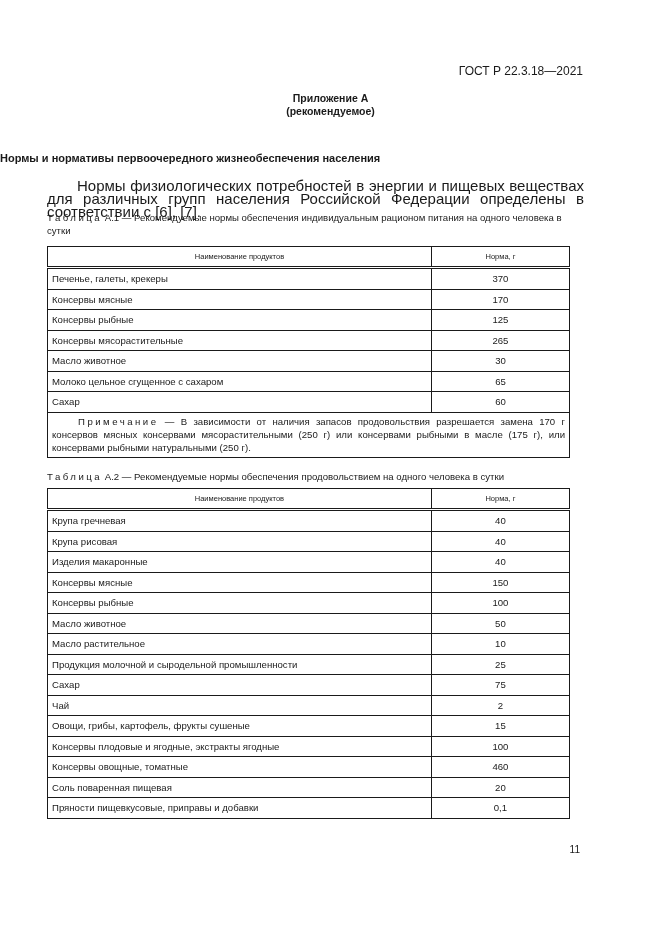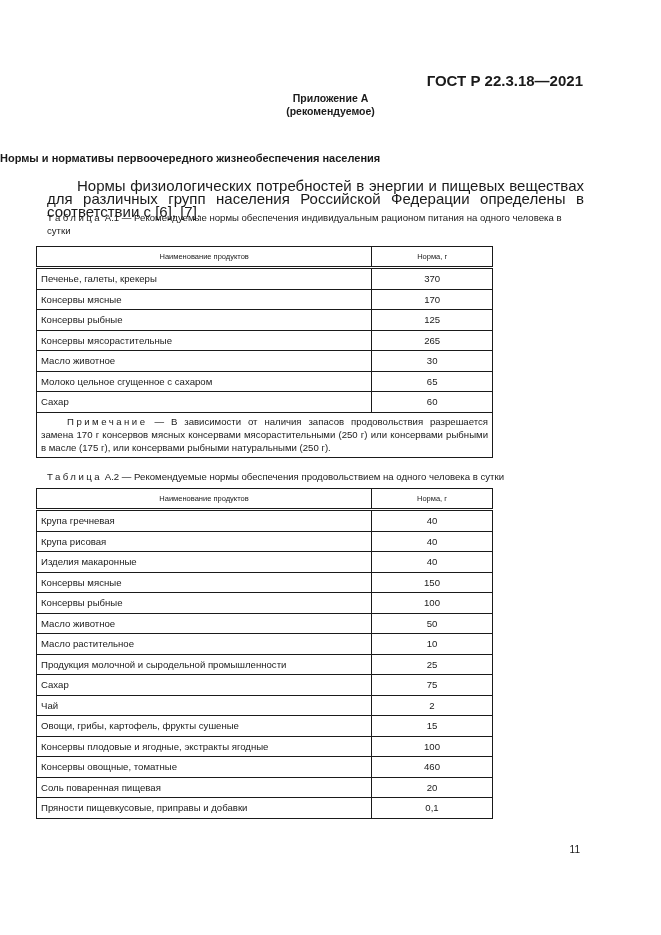--- a/index.html
+++ b/index.html
@@ -1,29 +1,29 @@
 <!DOCTYPE html>
 <html><head>
   <meta charset="utf-8">
   <style>
     html, body { margin: 0; padding: 0; background: #ffffff; }
     body { width: 661px; height: 935px; position: relative; overflow: hidden;
            font-family: "Liberation Sans", sans-serif; color: #1a1a1a; }
     .abs { position: absolute; }
-    .doc-code { top: 72px; right: 78px; font-size: 15px; font-weight: bold; }
+    .doc-code { top: 64px; right: 78px; font-size: 12px; font-weight: normal; }
     .appendix { left: 0; width: 661px; text-align: center; font-size: 10.5px; font-weight: bold; }
     .appendix.l1 { top: 92px; }
     .appendix.l2 { top: 105px; }
     .section-title { top: 152px; left: 0; width: 616px; text-align: left; font-size: 11px; font-weight: bold; }
     .para { top: 179px; left: 47px; width: 537px; font-size: 15px; line-height: 13px; text-indent: 30px; text-align: justify; }
     .caption { left: 47px; width: 537px; font-size: 9.6px; line-height: 13px; }
     .caption .label { letter-spacing: 2.5px; }
     .cap1 { top: 211px; }
     .cap2 { top: 470px; }
-    table.t { position: absolute; left: 36px; width: 457px; border-collapse: collapse; font-size: 9.6px; }
+    table.t { position: absolute; left: 47px; width: 523px; border-collapse: collapse; font-size: 9.6px; }
     table.t td, table.t th { border: 1px solid #1a1a1a; padding: 0 4px; height: 19.5px; }
     table.t th { font-weight: normal; font-size: 7.5px; height: 19px; border-bottom: 3px double #1a1a1a; }
     table.t td.val, table.t th.val { text-align: center; }
     table.t col.c1 { width: 395px; }
     table.t col.c2 { width: 142px; }
     table.t td.note { text-align: justify; line-height: 13px; padding: 2px 4px 3px 4px; height: auto; }
     table.t td.note .indent { display: inline-block; width: 26px; }
     table.t td.note .label { letter-spacing: 2.5px; }
     .t1 { top: 246px; }
     .t2 { top: 488px; }

